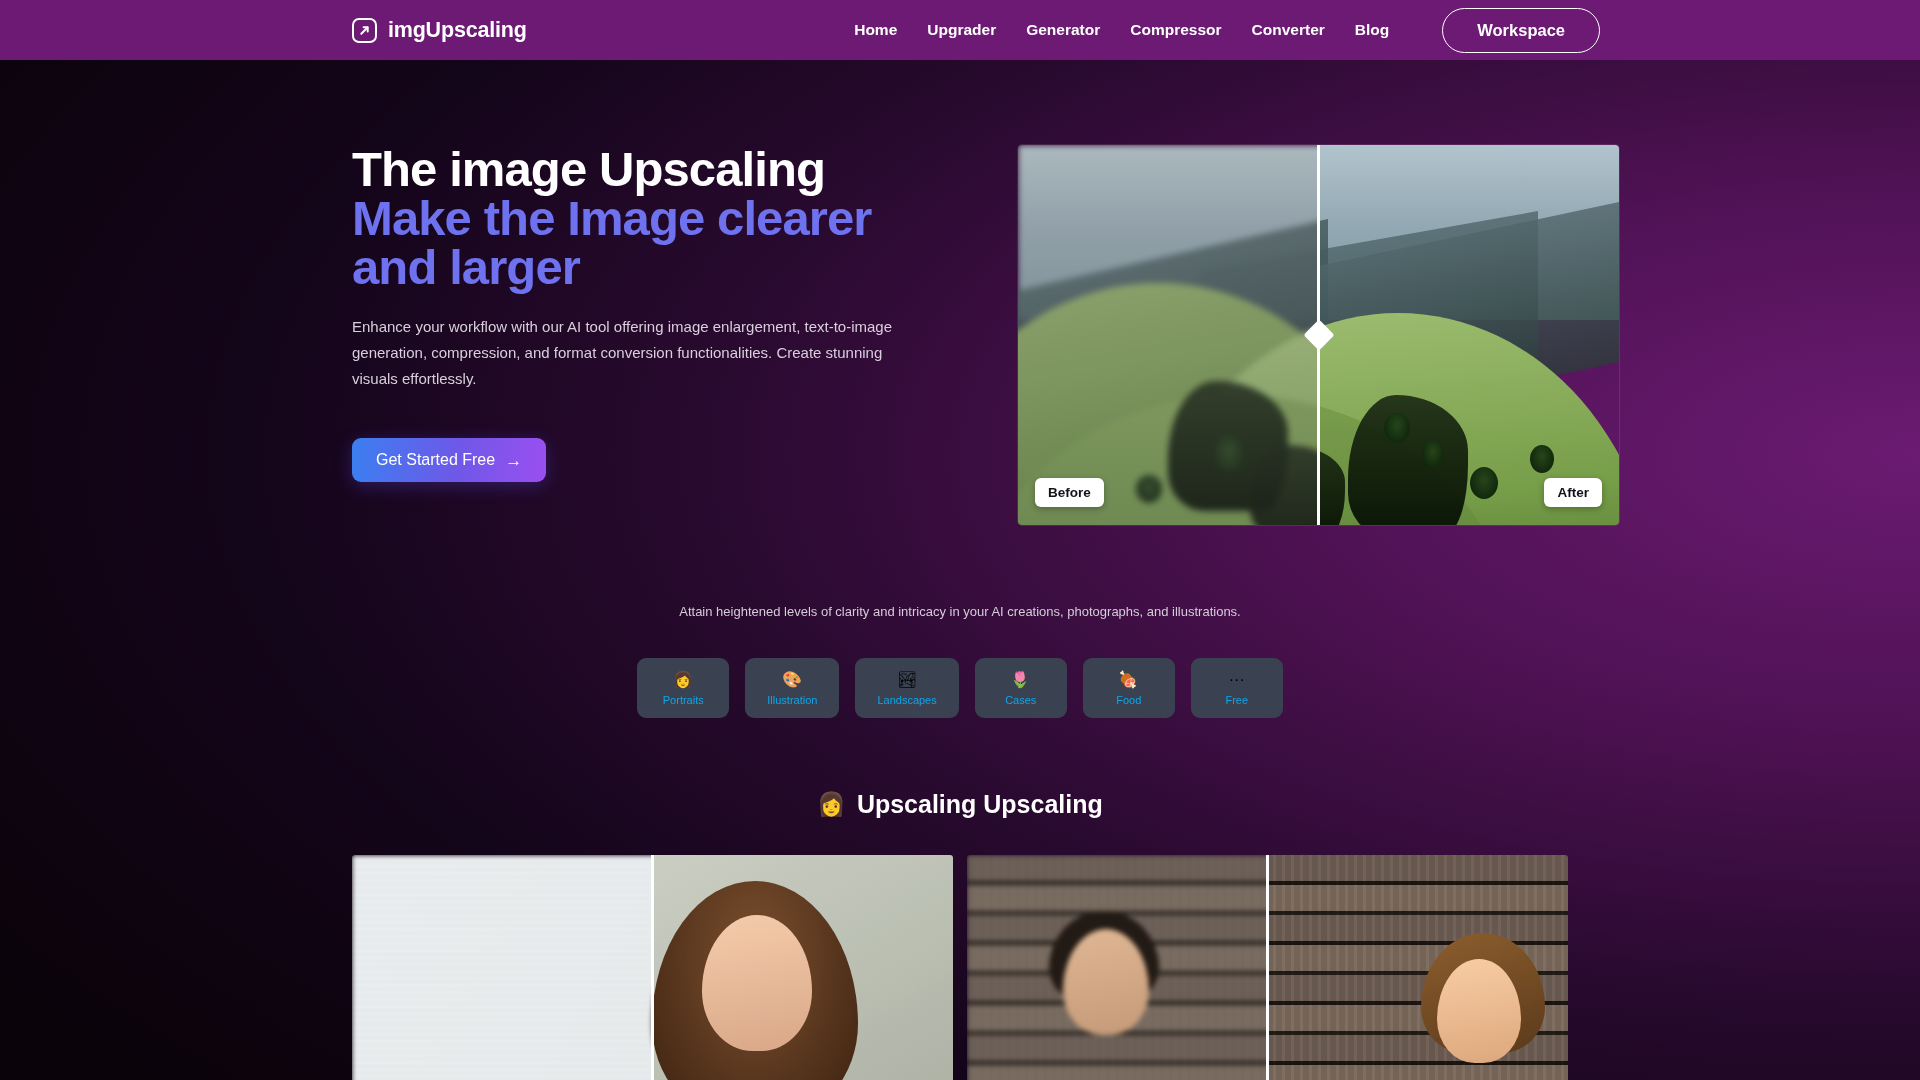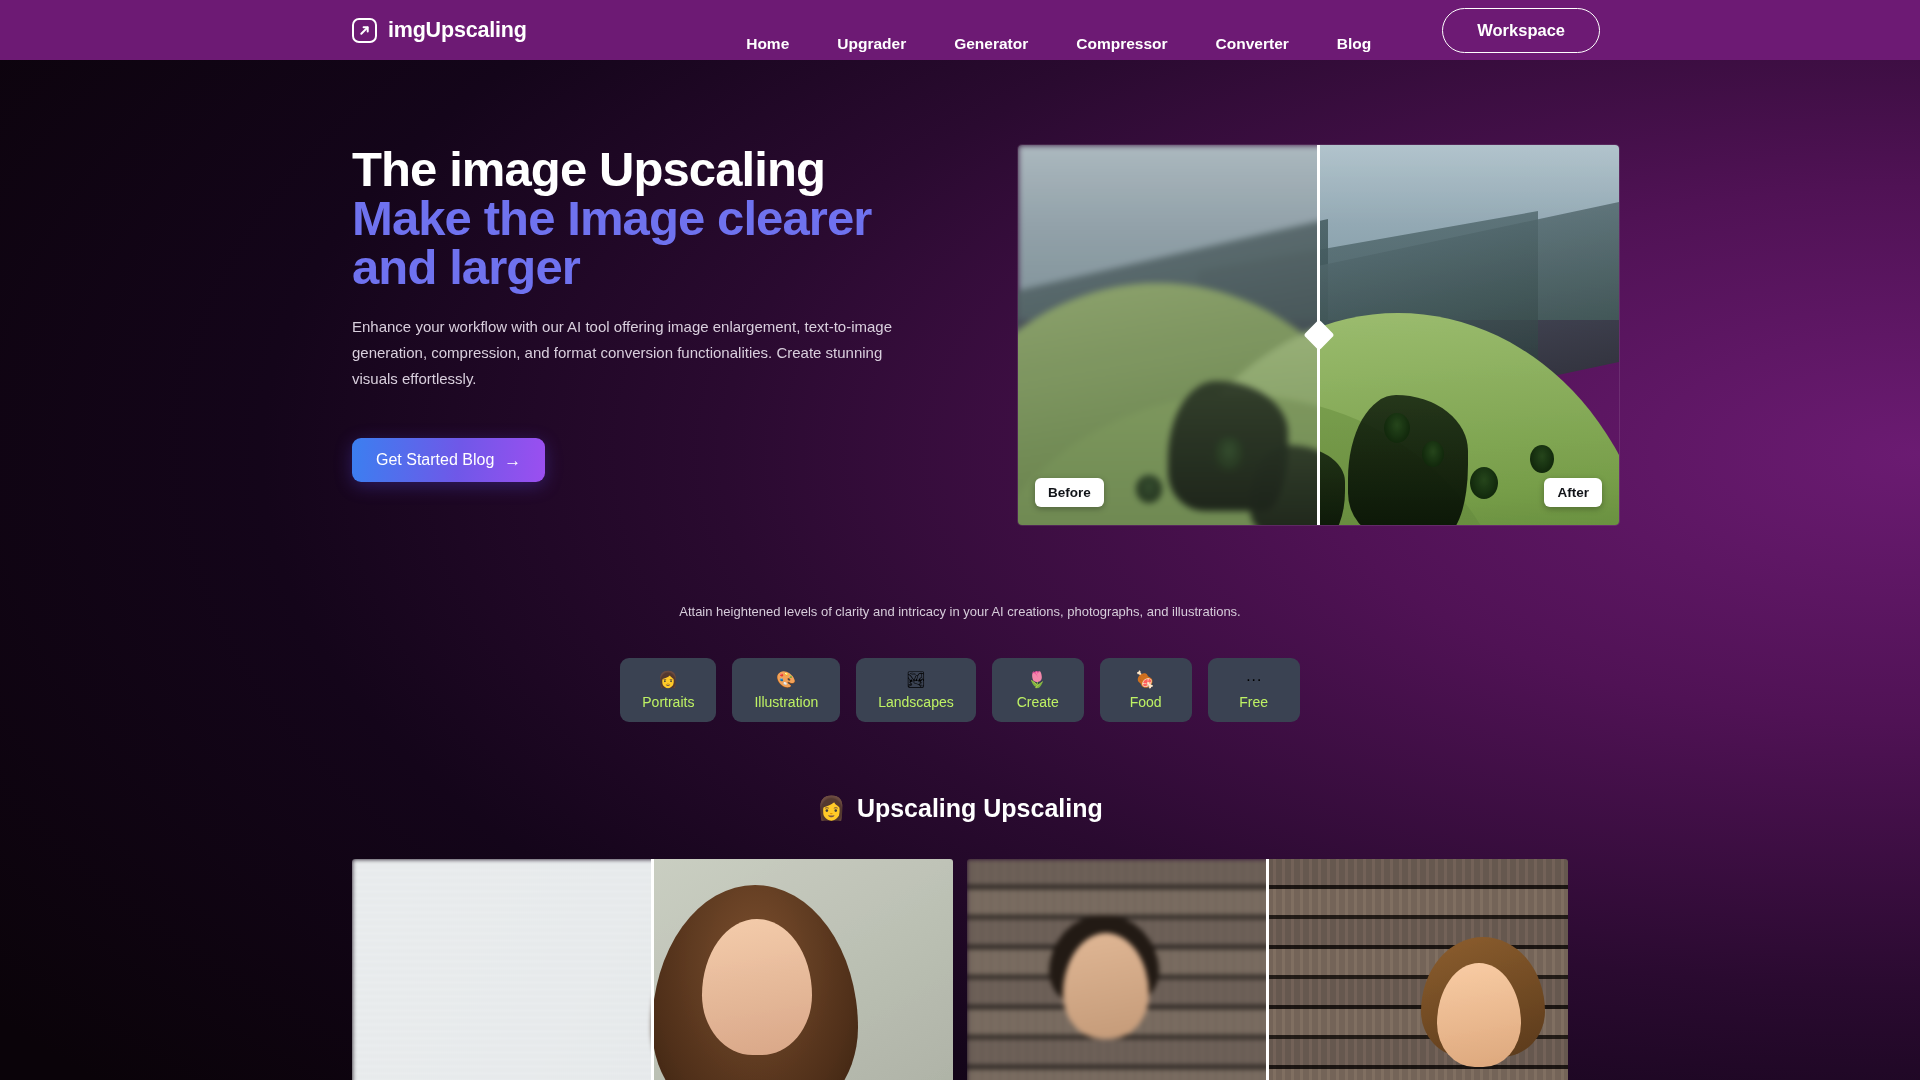--- a/index.html
+++ b/index.html
@@ -52,21 +52,21 @@
   .brand-name {
     color:#ffffff;
     font-size:21.5px;
     font-weight:700;
     letter-spacing:-0.2px;
     white-space:nowrap;
   }
 
   .nav {
     margin-left:auto;
-    display:flex; align-items:flex-end; gap:48px;
+    display:flex; align-items:center; gap:30px;
   }
   .nav-link {
     color:#ffffff;
     font-size:15.5px;
     font-weight:700;
     text-decoration:none;
     white-space:nowrap;
     cursor:pointer;
   }
   .workspace-btn {
@@ -228,21 +228,21 @@
     background:#3a4252;
     border:none;
     border-radius:9px;
     padding:13px 22px 12px;
     min-width:92px;
     display:flex; flex-direction:column; align-items:center; gap:5px;
     cursor:pointer;
     font-family:"Liberation Sans", sans-serif;
   }
   .tab-icon { font-size:16px; line-height:1.15; }
-  .tab-label { color:#bef264; font-size:14px; white-space:nowrap; }
+  .tab-label { color:#0ea5e9; font-size:11px; white-space:nowrap; }
 
   
   .section-head {
     margin-top:72px;
     text-align:center;
     color:#ffffff;
     font-size:25px;
     font-weight:700;
     display:flex; align-items:center; justify-content:center; gap:11px;
     z-index:5; position:relative;
@@ -337,21 +337,21 @@
   </div>
 
   <section class="hero">
 
     <div class="hero-left">
       <h1 class="hero-title"><span>The image Upscaling </span><span class="accent">Make the Image clearer and larger</span></h1>
 
       <p class="hero-sub">Enhance your workflow with our AI tool offering image enlargement, text-to-image generation, compression, and format conversion functionalities. Create stunning visuals effortlessly.</p>
 
       <button class="cta">
-        <span>Get Started Blog</span>
+        <span>Get Started Free</span>
         <span class="arrow">→</span>
       </button>
     </div>
 
     <div class="compare">
 
       <div class="cmp-half cmp-left">
         <div class="scene blurry" style="width:601px;">
           <div class="scene-sky"></div>
           <div class="ridge" style="left:-20px;  top:112px; width:330px; height:130px; transform:skewY(-13deg); opacity:.85;"></div>
@@ -410,21 +410,21 @@
         <span class="tab-label">Illustration</span>
       </button>
 
       <button class="tab">
         <span class="tab-icon">🏞</span>
         <span class="tab-label">Landscapes</span>
       </button>
 
       <button class="tab">
         <span class="tab-icon">🌷</span>
-        <span class="tab-label">Create</span>
+        <span class="tab-label">Cases</span>
       </button>
 
       <button class="tab">
         <span class="tab-icon">🍖</span>
         <span class="tab-label">Food</span>
       </button>
 
       <button class="tab">
         <span class="tab-icon">···</span>
         <span class="tab-label">Free</span>

